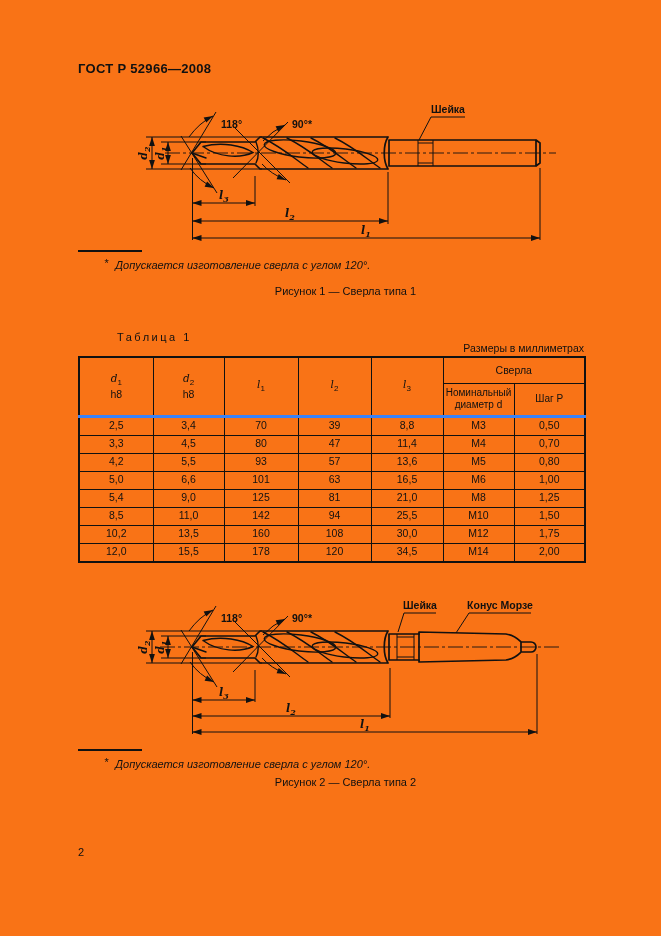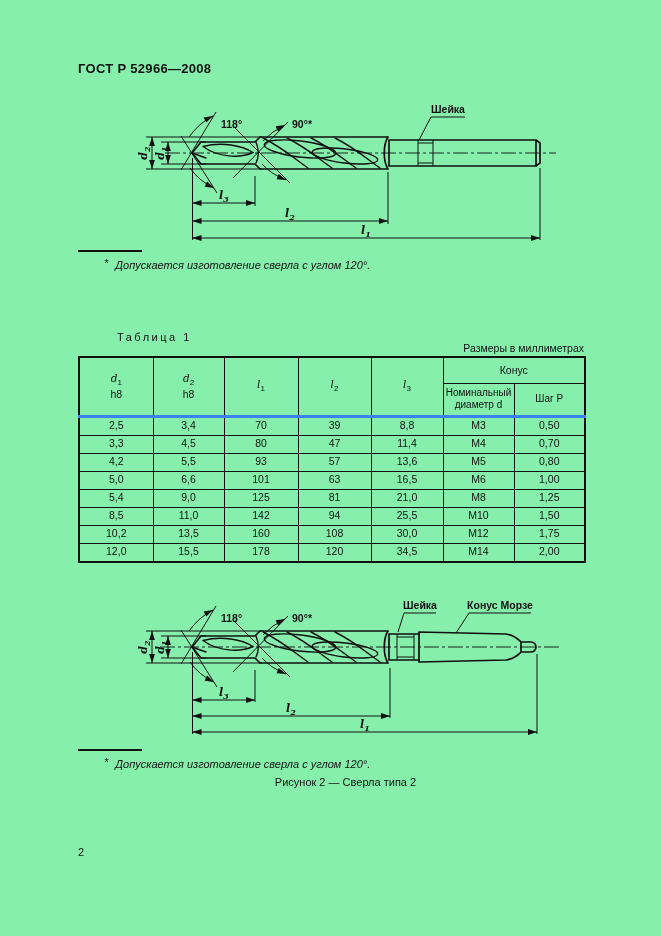--- a/index.html
+++ b/index.html
@@ -1,16 +1,16 @@
 <!DOCTYPE html>
 <html><head>
 <meta charset="utf-8">
 <style>
   html,body{margin:0;padding:0;background:#e8e8e8;}
-  .page{position:relative;width:661px;height:936px;background:#86efac;
+  .page{position:relative;width:661px;height:936px;background:#f97316;
         font-family:"Liberation Sans",sans-serif;color:#111;overflow:hidden;margin:0 auto;}
   .abs{position:absolute;}
   .doc-header{left:78px;top:61px;font-size:13px;font-weight:bold;letter-spacing:.3px;}
   .footnote-rule{left:78px;width:64px;height:0;border-top:2px solid #111;}
   .footnote{left:104px;font-size:11px;font-style:italic;white-space:nowrap;}
   .footnote .marker{display:inline-block;transform:translateY(-2px);margin-right:7px;}
   .caption{left:30px;width:631px;text-align:center;font-size:11px;}
   .table-title{left:78px;top:331px;font-size:11px;letter-spacing:2.5px;margin-left:39px;}
   .units{left:277px;top:342px;width:307px;text-align:right;font-size:10.5px;}
   .pageno{left:78px;top:846px;font-size:11px;}
@@ -105,20 +105,21 @@
       <text class="sym" x="224" y="199" text-anchor="middle"><tspan>l</tspan><tspan class="ss" dy="3">3</tspan></text>
       <text class="sym" x="290" y="217" text-anchor="middle"><tspan>l</tspan><tspan class="ss" dy="3">2</tspan></text>
       <text class="sym" x="366" y="234" text-anchor="middle"><tspan>l</tspan><tspan class="ss" dy="3">1</tspan></text>
     </g>
   </svg>
 
   <div class="abs footnote-rule" style="top:250px;"></div>
   <div class="abs footnote" style="top:259px;">
     <span class="marker">*</span><span>Допускается изготовление сверла с углом 120°.</span>
   </div>
+  <div class="abs caption" style="top:285px;">Рисунок 1 — Сверла типа 1</div>
 
   <div class="abs table-title">Таблица 1</div>
   <div class="abs units">Размеры в миллиметрах</div>
 
   <table class="gost">
     <colgroup>
       <col style="width:74px">
         <col style="width:71px">
         <col style="width:74px">
       <col style="width:73px">
@@ -126,21 +127,21 @@
         <col style="width:71px">
         <col style="width:71px">
     </colgroup>
     <thead>
       <tr class="hrow1">
         <th rowspan="2"><span class="it">d</span><sub>1</sub><br><span>h8</span></th>
         <th rowspan="2"><span class="it">d</span><sub>2</sub><br><span>h8</span></th>
         <th rowspan="2"><span class="it">l</span><sub>1</sub></th>
         <th rowspan="2"><span class="it">l</span><sub>2</sub></th>
         <th rowspan="2"><span class="it">l</span><sub>3</sub></th>
-        <th colspan="2">Конус</th>
+        <th colspan="2">Сверла</th>
       </tr>
       <tr class="hrow2">
         <th class="thread-sub">Номинальный диаметр d</th>
         <th class="thread-sub">Шаг P</th>
       </tr>
     </thead>
     <tbody>
       <tr>
         <td>2,5</td>
           <td>3,4</td>

